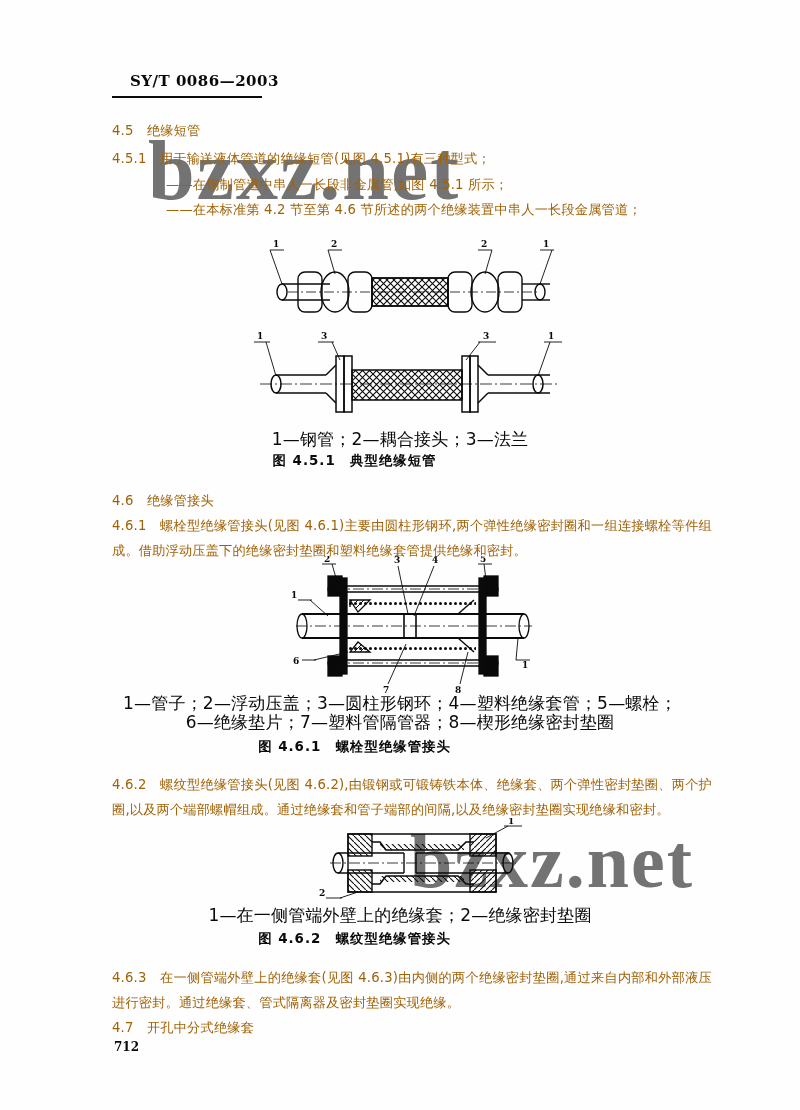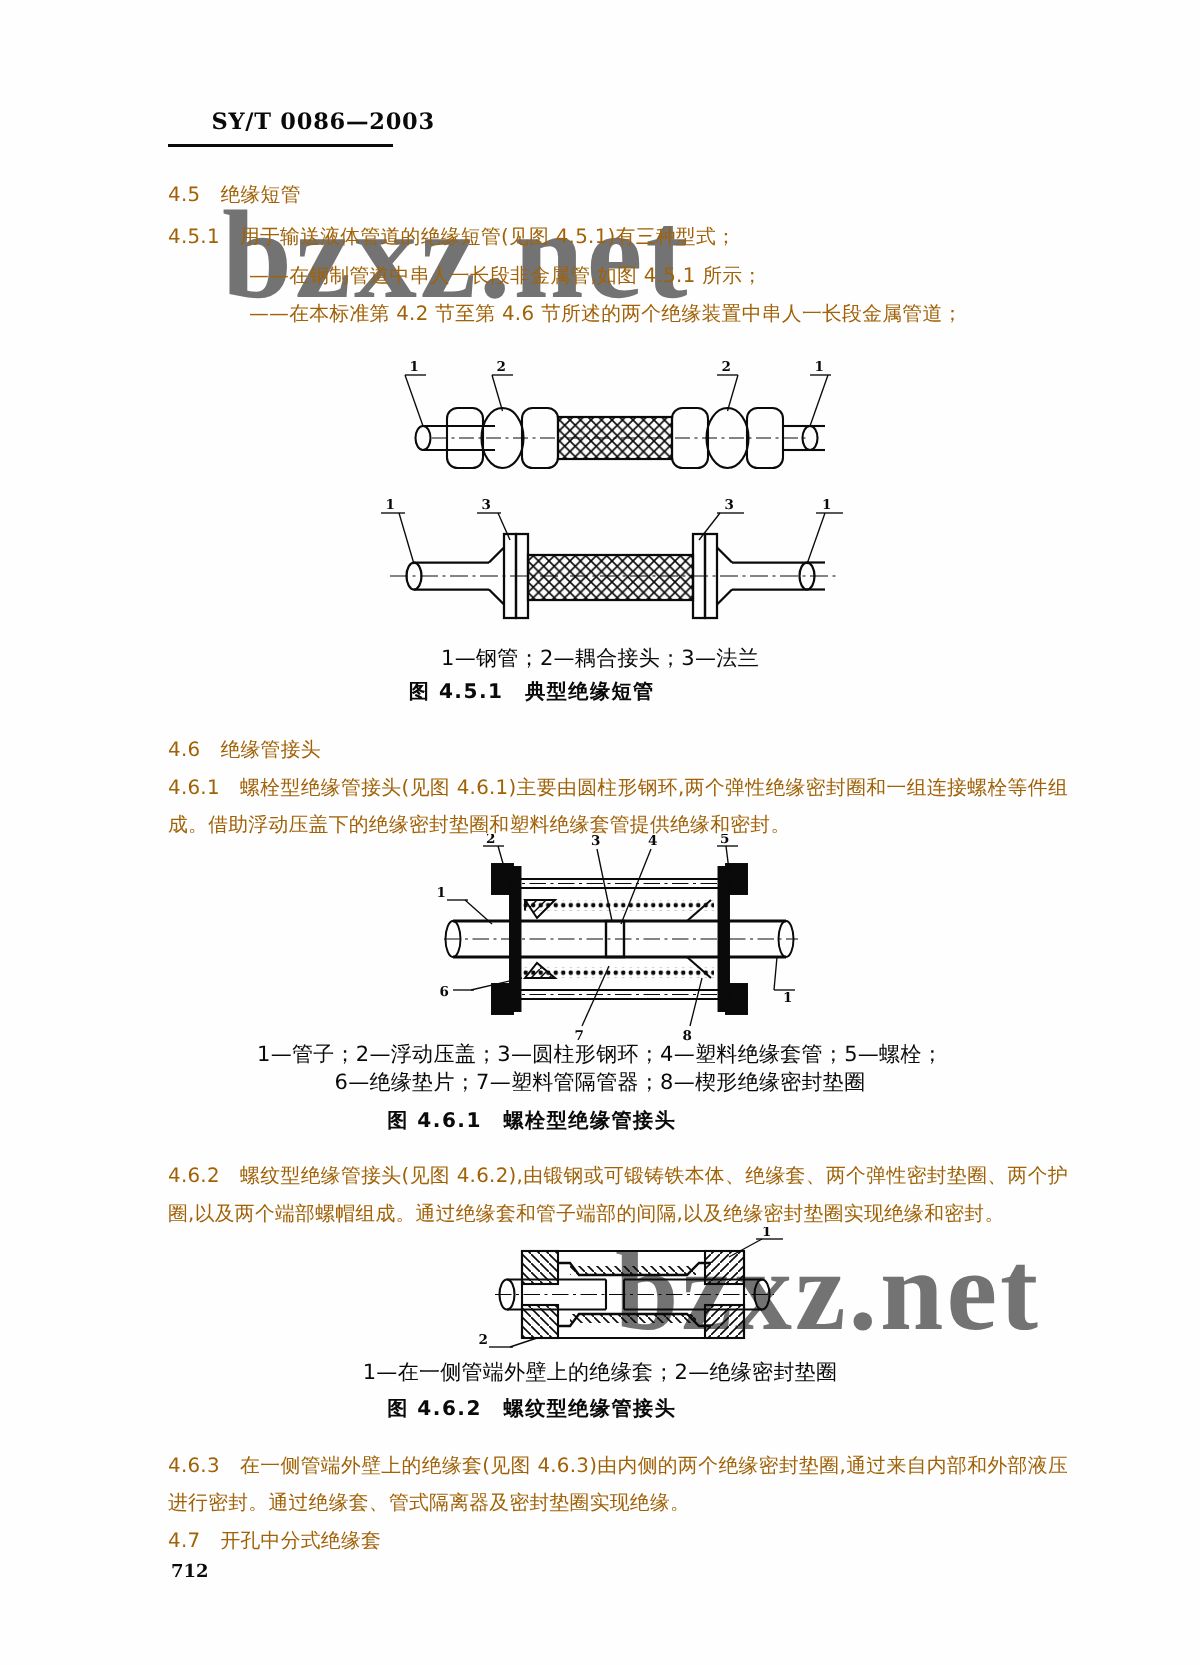--- a/index.html
+++ b/index.html
@@ -34,21 +34,21 @@
     white-space: nowrap;
     z-index: 0;
     margin-left: 10px;
   }
   .wm1 { left: 138px; top: 122px; font-size: 84px; }
   .wm2 { left: 400px; top: 818px; font-size: 76px; }
 
   
   .doc-header {
     position: absolute;
-    left: 123px;
+    left: 112px;
     top: 72px;
     z-index: 3;
   }
   .doc-header .code {
     font-family: "DejaVu Serif", "Liberation Serif", serif;
     font-weight: bold;
     font-size: 15px;
     letter-spacing: 0.5px;
     display: block;
     padding-left: 18px;
@@ -76,21 +76,21 @@
   .heading { font-size: 13.2px; }
   .indent-dash { padding-left: 54px; }
   .body-col { width: 600px; text-align: justify; }
 
   
   .legend {
     position: absolute;
     z-index: 3;
     width: 800px;
     text-align: center;
-    font-size: 14px;
+    font-size: 17px;
     font-family: "DejaVu Sans", "Liberation Sans", sans-serif;
     line-height: 19px;
     letter-spacing: 0.2px;
   }
   .figcap {
     position: absolute;
     z-index: 3;
     width: 709px;
     text-align: center;
     font-size: 13.4px;

